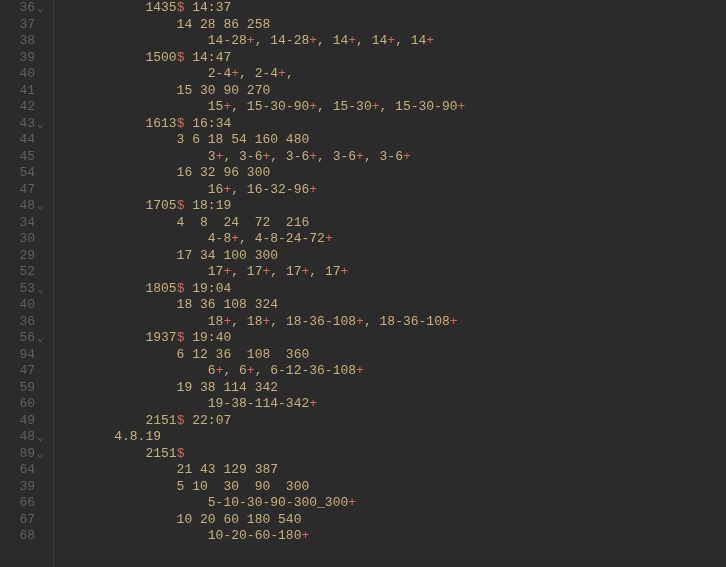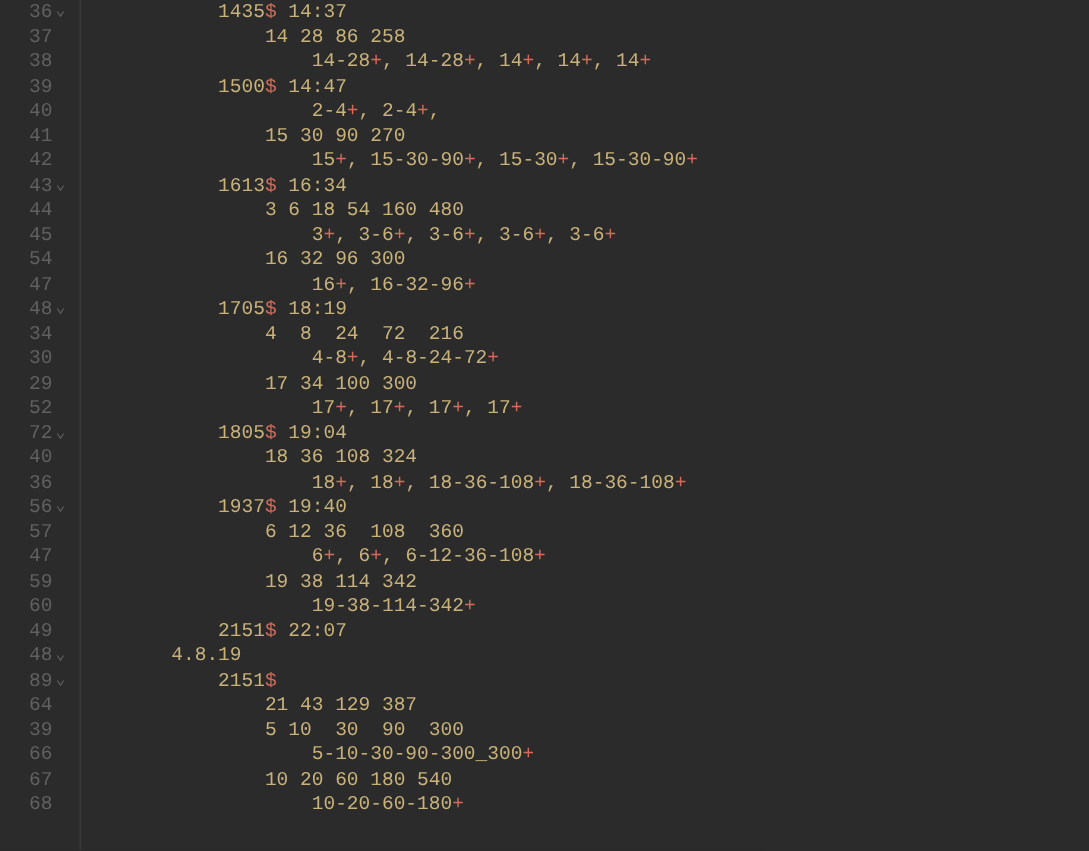--- a/index.html
+++ b/index.html
@@ -118,37 +118,37 @@
       </div>
       <div class="gline">
         <span class="lnum">29</span>
         <span class="fold"></span>
       </div>
       <div class="gline">
         <span class="lnum">52</span>
         <span class="fold"></span>
       </div>
       <div class="gline">
-        <span class="lnum">72</span>
+        <span class="lnum">53</span>
         <span class="fold">⌄</span>
       </div>
       <div class="gline">
         <span class="lnum">40</span>
         <span class="fold"></span>
       </div>
       <div class="gline">
         <span class="lnum">36</span>
         <span class="fold"></span>
       </div>
       <div class="gline">
         <span class="lnum">56</span>
         <span class="fold">⌄</span>
       </div>
       <div class="gline">
-        <span class="lnum">57</span>
+        <span class="lnum">94</span>
         <span class="fold"></span>
       </div>
       <div class="gline">
         <span class="lnum">47</span>
         <span class="fold"></span>
       </div>
       <div class="gline">
         <span class="lnum">59</span>
         <span class="fold"></span>
       </div>

